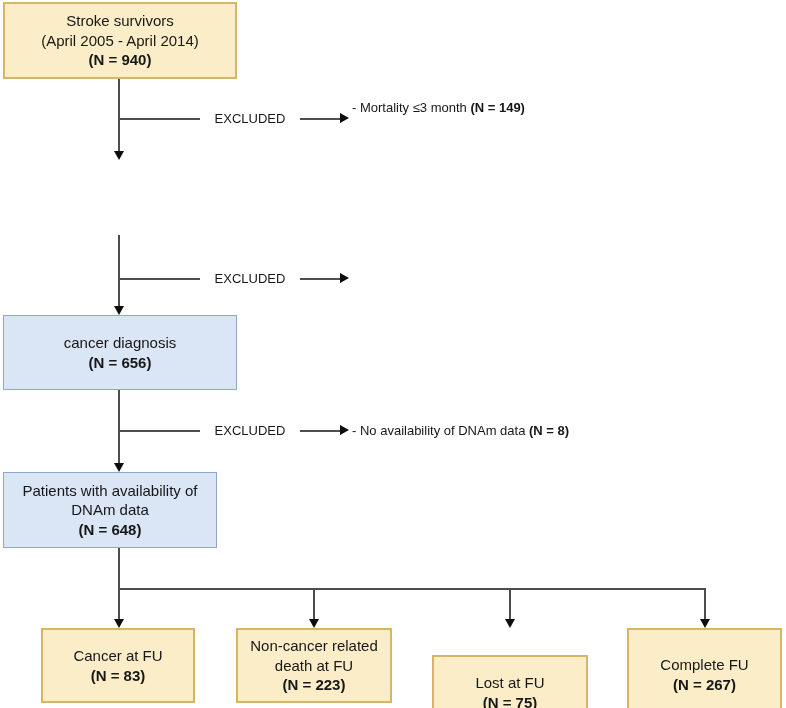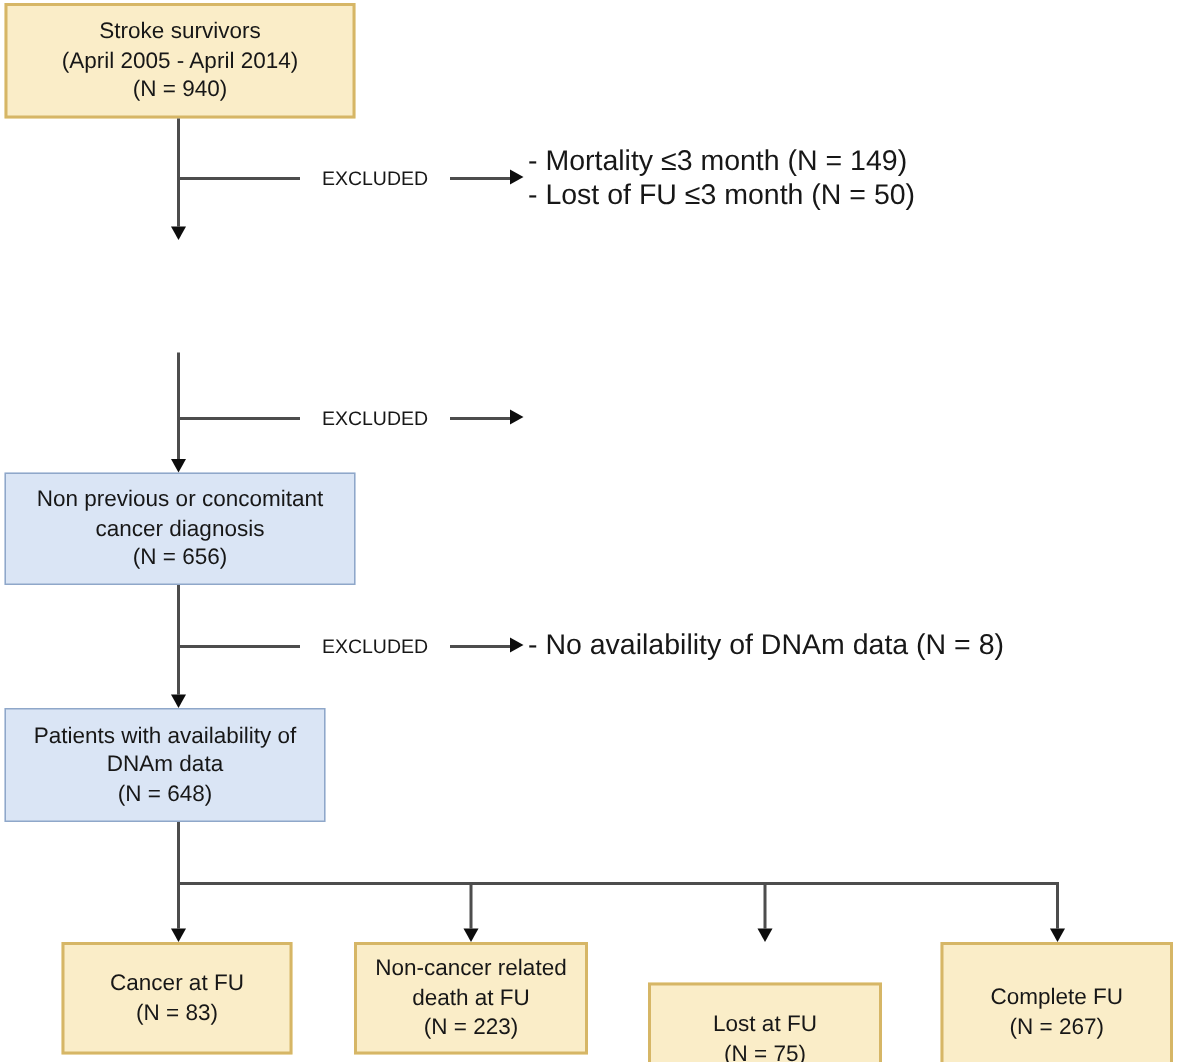--- a/index.html
+++ b/index.html
@@ -7,57 +7,56 @@
     position:relative;width:786px;height:708px;background:#ffffff;overflow:hidden;
     font-family:"Liberation Sans","DejaVu Sans",sans-serif;color:#171717;
   }
   .box{
     position:absolute;box-sizing:border-box;display:flex;flex-direction:column;
     justify-content:center;align-items:center;text-align:center;
     font-size:15px;line-height:19.5px;
   }
   .box.yellow{background:#faedc8;border:2px solid #d6b666;}
   .box.blue{background:#dae5f5;border:1.5px solid #8fa7c9;}
-  .bold{font-weight:normal;}
+  .bold{font-weight:bold;}
   .vline,.hline{position:absolute;background:#4d4d4d;}
   .vline{width:1.5px;}
   .hline{height:1.5px;}
   .arrow-down{
     position:absolute;width:0;height:0;
     border-left:5.5px solid transparent;border-right:5.5px solid transparent;
     border-top:9px solid #0d0d0d;
   }
   .arrow-right{
     position:absolute;width:0;height:0;
     border-top:5.5px solid transparent;border-bottom:5.5px solid transparent;
     border-left:9px solid #0d0d0d;
   }
   .excl-label{
     position:absolute;left:200px;width:100px;text-align:center;
     font-size:13px;line-height:19px;color:#171717;
   }
   .excl-text{
-    position:absolute;left:352px;font-size:19px;line-height:23px;
+    position:absolute;left:352px;font-size:13px;line-height:23px;
     white-space:nowrap;color:#171717;
   }
 </style>
 </head>
 <body>
 
 <div id="canvas">
 
   <div class="box yellow" style="left:3px;top:2px;width:234px;height:77px">
     <div>Stroke survivors</div>
     <div>(April 2005 - April 2014)</div>
     <div class="bold">(N = 940)</div>
   </div>
 
 
   <div class="box blue" style="left:3px;top:315px;width:234px;height:75px">
-    <div>Non previous or concomitant</div>
     <div>cancer diagnosis</div>
     <div class="bold">(N = 656)</div>
   </div>
 
   <div class="box blue" style="left:3px;top:472px;width:214px;height:76px">
     <div>Patients with availability of</div>
     <div>DNAm data</div>
     <div class="bold">(N = 648)</div>
   </div>
 
@@ -93,21 +92,20 @@
 
   <div class="vline" style="left:118.25px;top:548px;height:71px"></div>
   <div class="arrow-down" style="left:113.5px;top:619px"></div>
 
   <div class="hline" style="left:119px;top:118px;width:81px"></div>
   <div class="excl-label" style="top:109px">EXCLUDED</div>
   <div class="hline" style="left:300px;top:118px;width:40px"></div>
   <div class="arrow-right" style="left:340px;top:113.25px"></div>
   <div class="excl-text" style="top:96px">
     <div><span>- Mortality ≤3 month </span><span class="bold">(N = 149)</span></div>
-    <div><span>- Lost of FU ≤3 month </span><span class="bold">(N = 50)</span></div>
   </div>
 
   <div class="hline" style="left:119px;top:278px;width:81px"></div>
   <div class="excl-label" style="top:269px">EXCLUDED</div>
   <div class="hline" style="left:300px;top:278px;width:40px"></div>
   <div class="arrow-right" style="left:340px;top:273.25px"></div>
 
   <div class="hline" style="left:119px;top:430px;width:81px"></div>
   <div class="excl-label" style="top:421px">EXCLUDED</div>
   <div class="hline" style="left:300px;top:430px;width:40px"></div>

